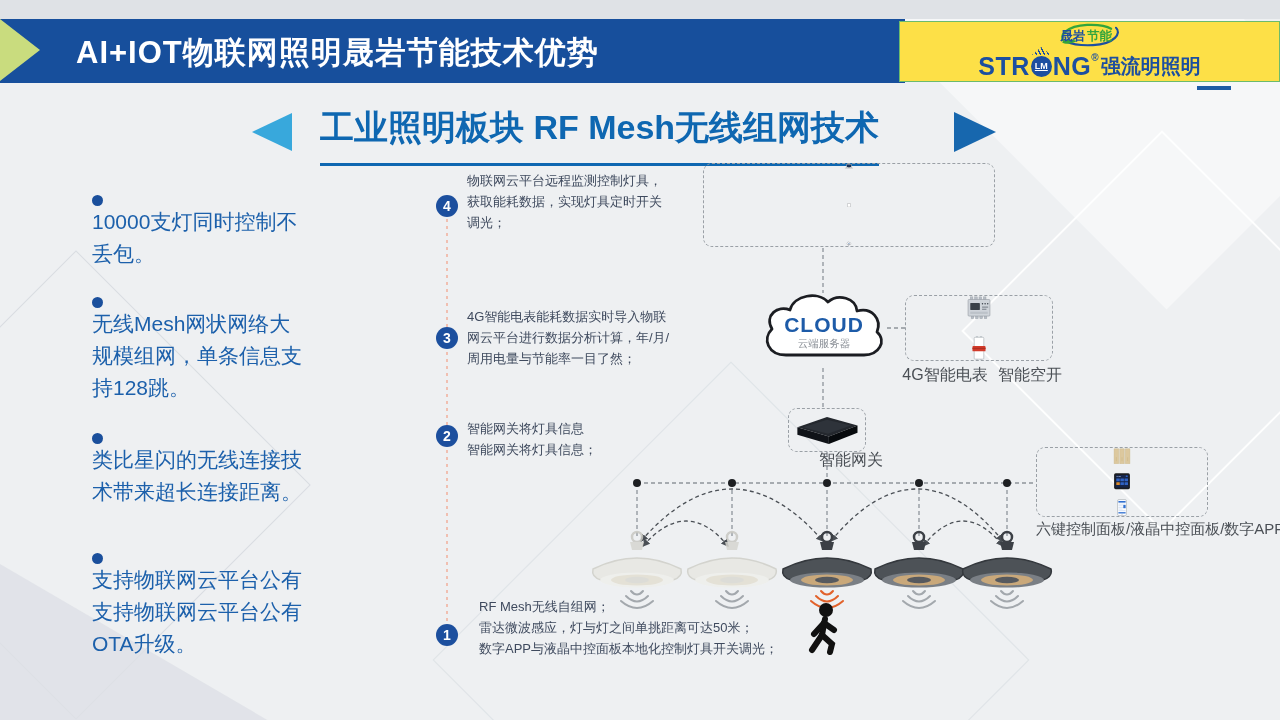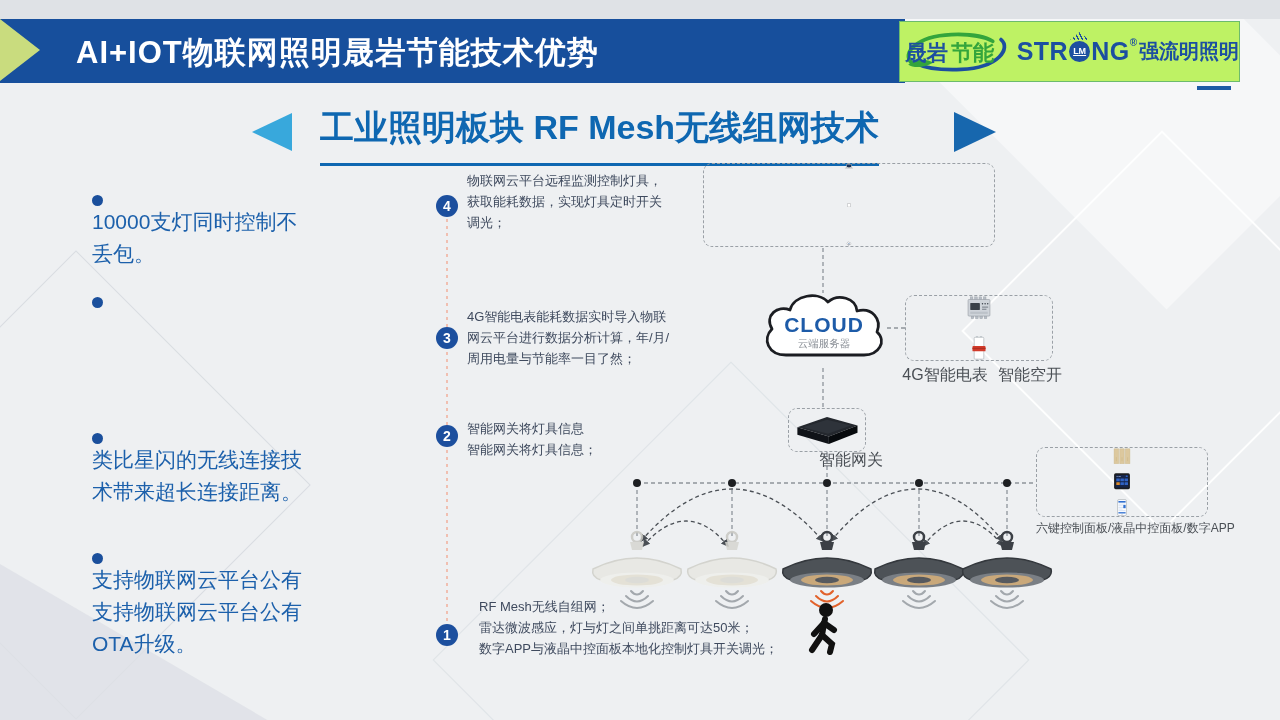--- a/index.html
+++ b/index.html
@@ -11,21 +11,21 @@
   .bg-s1{left:-90px;top:300px;width:330px;height:330px;transform:rotate(45deg);border:1px solid rgba(198,204,212,.55);}
   .bg-s2{left:0;top:545px;width:300px;height:175px;background:rgba(221,224,230,.8);clip-path:polygon(0 100%,0 0,100% 100%);}
   .bg-s3{left:1020px;top:170px;width:280px;height:280px;transform:rotate(45deg);border:2px solid rgba(255,255,255,.9);}
   .bg-s4{left:520px;top:430px;width:420px;height:420px;transform:rotate(45deg);border:1px solid rgba(210,215,222,.5);}
   .bg-s5{left:900px;top:-80px;width:420px;height:260px;background:rgba(255,255,255,.45);transform:rotate(45deg);}
 
   
   .header-bar{position:absolute;left:0;top:0;width:905px;height:64px;background:#174f9c;z-index:3;}
   .green-tri{position:absolute;left:0;top:0;width:0;height:0;border-top:31px solid transparent;border-bottom:31px solid transparent;border-left:40px solid #c9dc7e;z-index:4;}
   .header-title{position:absolute;left:76px;top:13px;font-size:31px;font-weight:bold;color:#ffffff;z-index:4;letter-spacing:1px;white-space:nowrap;}
-  .logo-panel{position:absolute;left:899px;top:2px;width:341px;height:61px;background:#bef264;border:1px solid #6cbb6c;box-sizing:border-box;z-index:4;display:flex;align-items:center;justify-content:center;gap:4px;}
+  .logo-panel{position:absolute;left:899px;top:2px;width:381px;height:61px;background:#fde047;border:1px solid #6cbb6c;box-sizing:border-box;z-index:4;display:flex;align-items:center;justify-content:center;gap:4px;flex-direction:column;}
   .underline-chip{position:absolute;left:1197px;top:67px;width:34px;height:4px;background:#1d5ba5;z-index:4;}
   .strong-logo{display:flex;align-items:center;font-weight:bold;color:#1c4fa0;white-space:nowrap;}
   .strong-txt{font-size:25px;letter-spacing:.5px;}
   .lm-circle{position:relative;display:inline-block;width:21px;height:21px;border-radius:50%;background:#1c4fa0;color:#fff;font-size:9px;font-weight:bold;line-height:21px;text-align:center;margin:0 1px;text-decoration:underline;}
   .lm-circle::before{content:"";position:absolute;left:1px;top:-9px;width:19px;height:8px;background:repeating-linear-gradient(65deg,#1c4fa0 0 1.4px,transparent 1.4px 3.6px);clip-path:polygon(0 100%,50% 0,100% 100%);}
   .strong-reg{font-size:10px;vertical-align:top;position:relative;top:-9px;}
   .strong-cn{font-size:20px;margin-left:2px;}
 
   
   .sec-tri-left{position:absolute;left:252px;top:94px;width:0;height:0;border-top:19px solid transparent;border-bottom:19px solid transparent;border-right:40px solid #38a8dc;z-index:3;}
@@ -46,21 +46,21 @@
   .dash-box{position:absolute;border:1.5px dashed #9aa0a6;border-radius:9px;box-sizing:border-box;z-index:3;display:flex;align-items:center;justify-content:center;flex-direction:column;}
   .device-box{left:703px;top:144px;width:292px;height:84px;gap:34px;}
   .meter-box{left:905px;top:276px;width:148px;height:66px;gap:16px;}
   .gateway-box{left:788px;top:389px;width:78px;height:44px;}
   .control-box{left:1036px;top:428px;width:172px;height:70px;gap:9px;}
 
   .diagram-label{position:absolute;font-size:16px;color:#4a4f55;z-index:3;text-align:center;white-space:nowrap;}
   .lbl-meter{left:897px;top:346px;width:96px;}
   .lbl-breaker{left:998px;top:346px;width:56px;}
   .lbl-gateway{left:816px;top:431px;width:70px;}
-  .lbl-panels{left:1036px;top:501px;width:190px;text-align:center;font-size:12px;}
+  .lbl-panels{left:1036px;top:501px;width:190px;text-align:center;font-size:15px;}
 
   .cloud-wrap{position:absolute;left:760px;top:272px;z-index:3;}
   .overlay{position:absolute;left:0;top:0;z-index:2;pointer-events:none;}
 </style>
 </head>
 <body>
 
 <div class="slide">
 
   <div class="bg-shape bg-s5"></div>
@@ -97,20 +97,25 @@
 
   <div class="bullet" style="top:166px">
     <span class="dot"></span>
     <span>
         <span class="bl">10000支灯同时控制不</span>
         <span class="bl">丢包。</span>
       </span>
   </div>
   <div class="bullet" style="top:268px">
     <span class="dot"></span>
+    <span>
+        <span class="bl">无线Mesh网状网络大</span>
+        <span class="bl">规模组网，单条信息支</span>
+        <span class="bl">持128跳。</span>
+      </span>
   </div>
   <div class="bullet" style="top:404px">
     <span class="dot"></span>
     <span>
         <span class="bl">类比星闪的无线连接技</span>
         <span class="bl">术带来超长连接距离。</span>
       </span>
   </div>
   <div class="bullet" style="top:524px">
     <span class="dot"></span>

